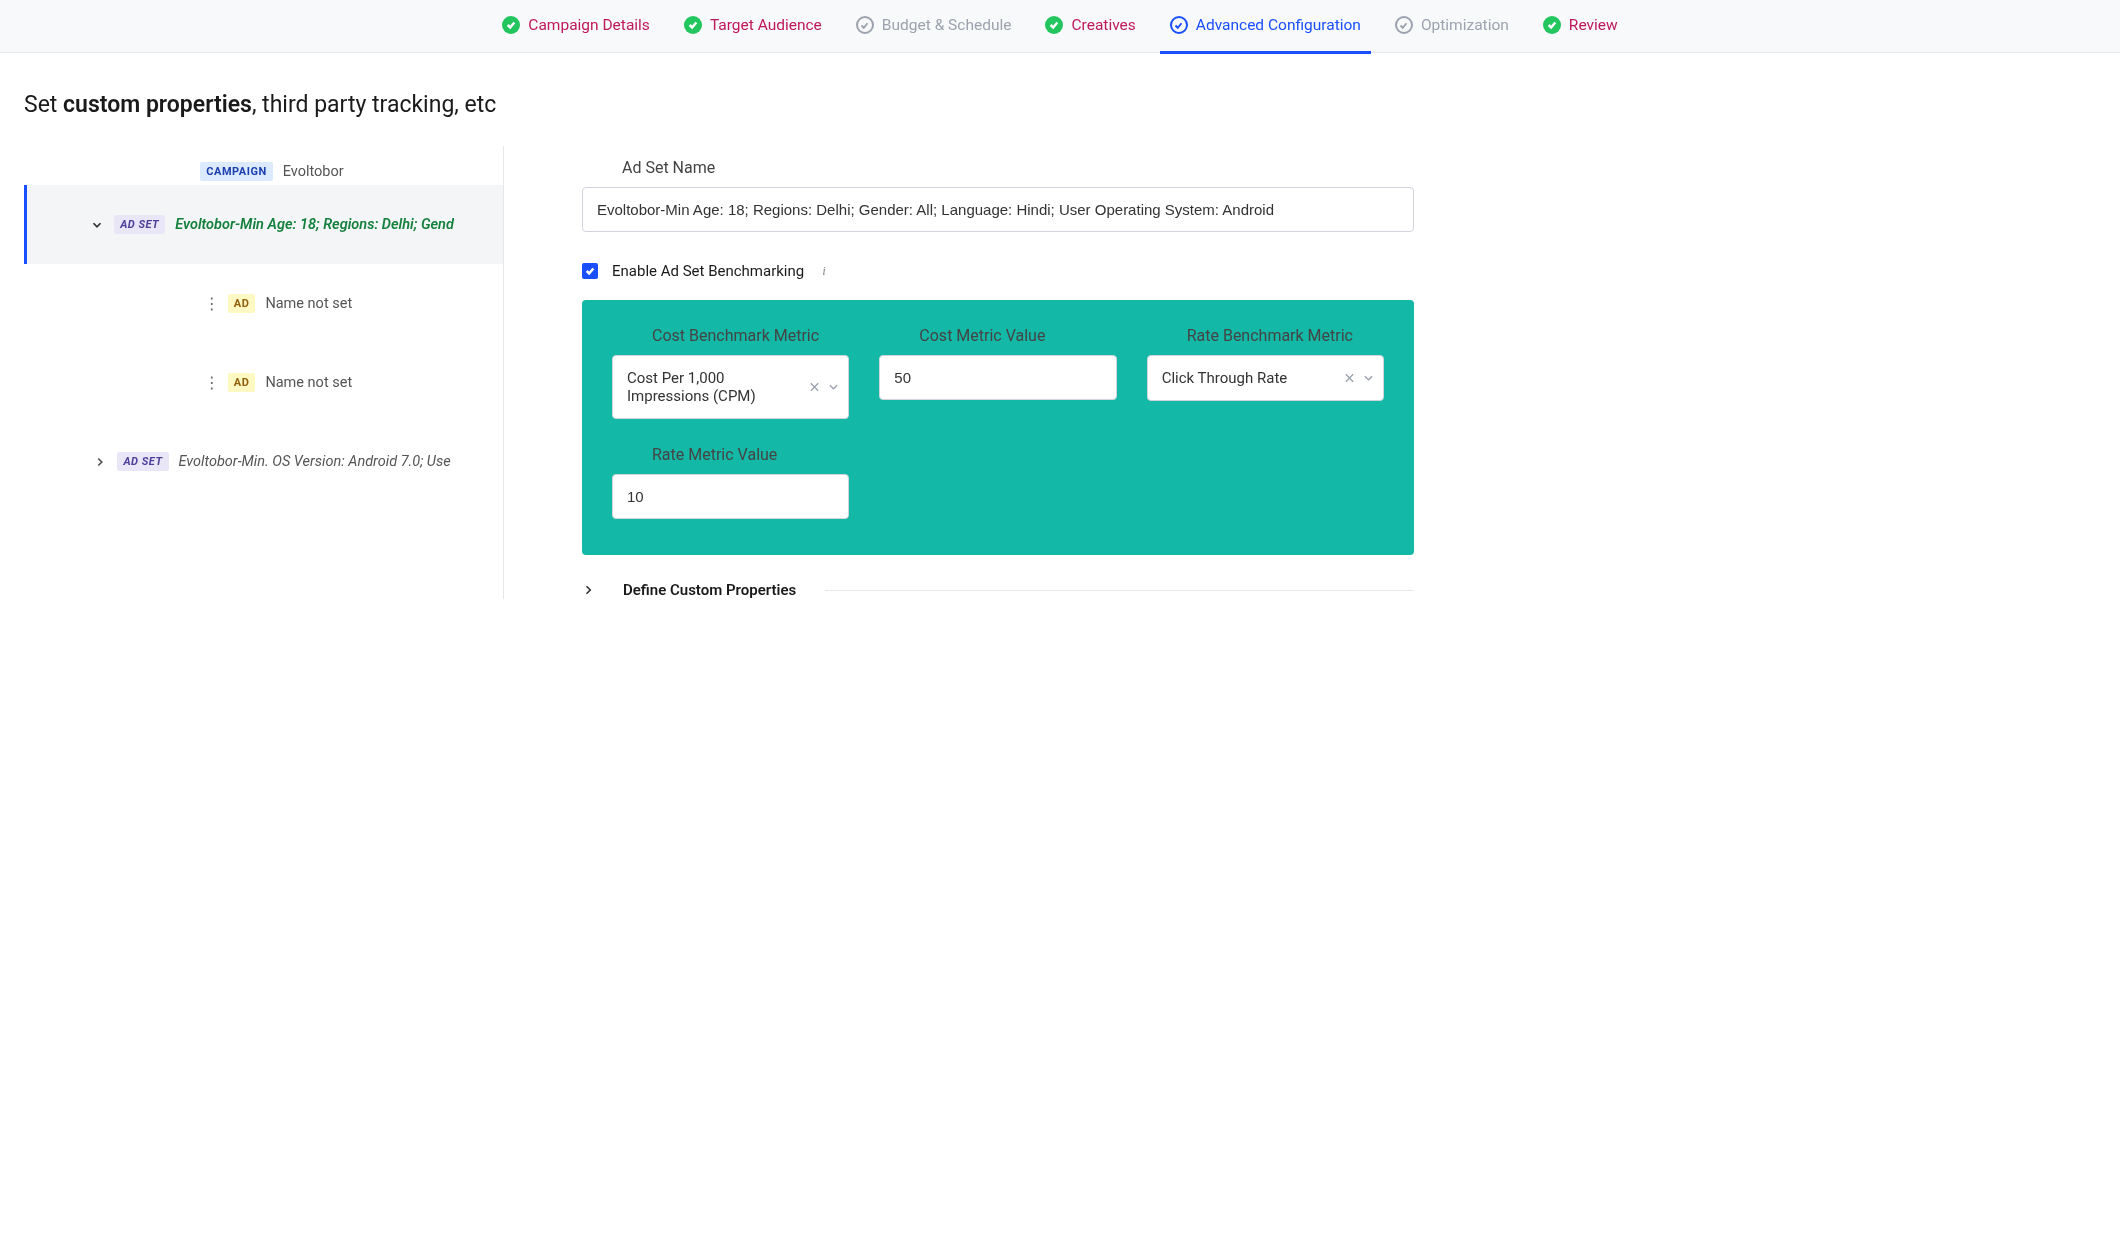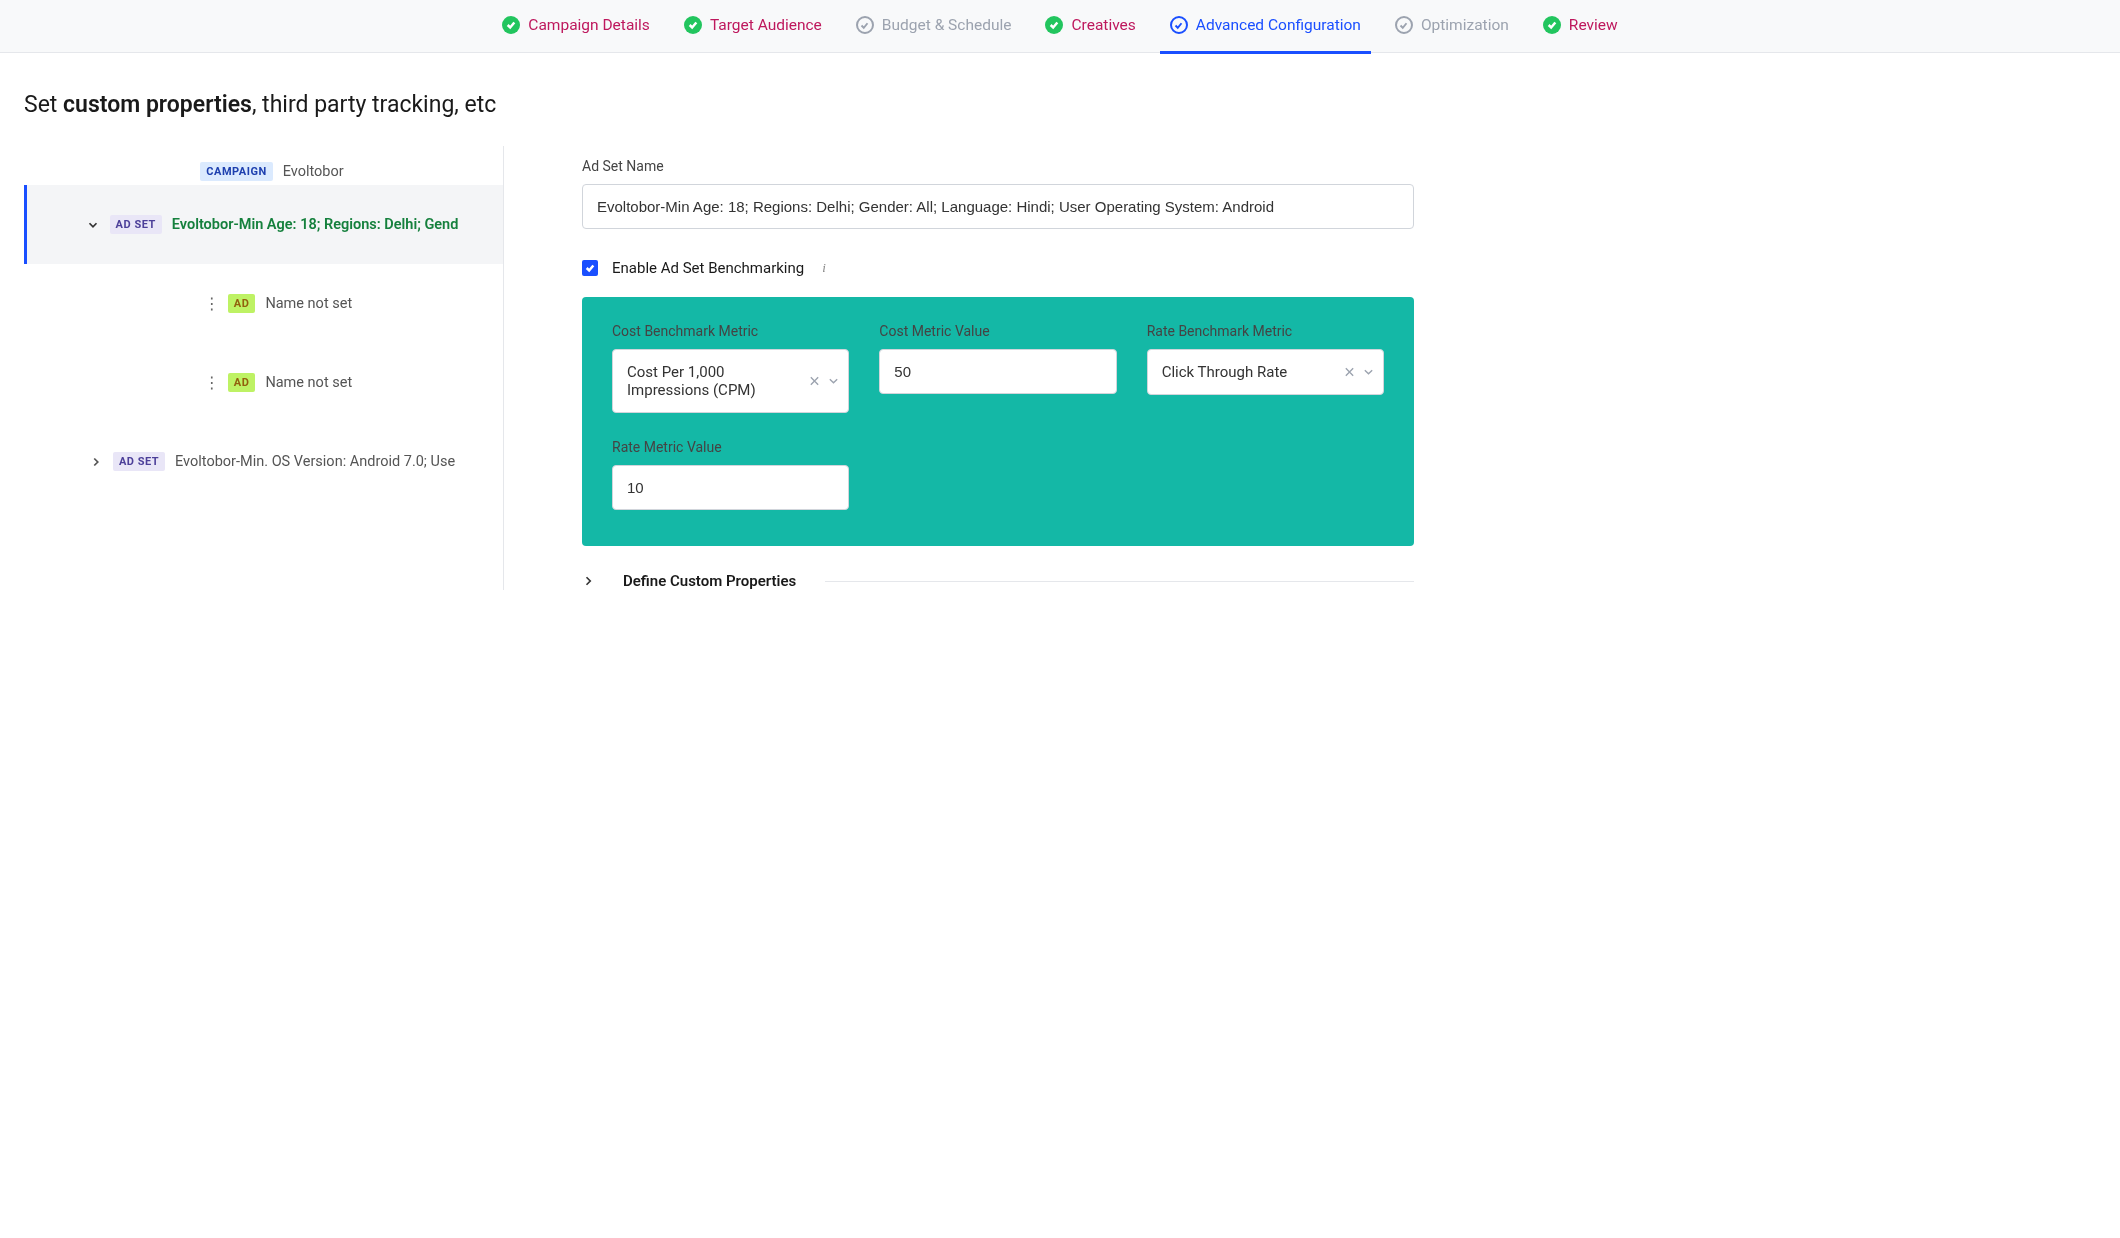--- a/index.html
+++ b/index.html
@@ -19,33 +19,33 @@
 
 .page-title { padding: 38px 17px 28px 24px; font-size: 23px; font-weight: 400; }
 .page-title b { font-weight: 600; }
 
 .main { display: flex; padding: 0 24px; }
 .sidebar { width: 480px; border-right: 1px solid #e5e7eb; padding-top: 12px; }
 .content { flex: 1; padding: 12px 0 0 78px; max-width: 910px;}
 
 .tree-row { display: flex; align-items: center; gap: 10px; padding: 12px 14px 12px 28px; font-size: 14.5px; cursor: pointer; border-left: 3px solid transparent; justify-content: center;}
 .tree-row.campaign { padding-top:4px; padding-bottom:4px;}
-.tree-row.adset { padding-top:30px; padding-bottom:30px; }
+.tree-row.adset { padding-top:30px; padding-bottom:30px;font-style:italic; }
 .tree-row.ad { padding-top:30px; padding-bottom:30px; padding-left: 40px;}
 .tree-row.selected { background: #f4f5f7; border-left: 3px solid #1a4fff; }
 .badge { font-size: 11px; font-weight: 700; letter-spacing: 0.5px; padding: 3px 6px; border-radius: 2px; }
 .badge-campaign { background: #dbeafe; color: #1e40af; }
 .badge-adset { background: #e9e6f7; color: #4c3f99; }
-.badge-ad { background: #bef264; color: #92610e; }
+.badge-ad { background: #fef9c3; color: #92610e; }
 .tree-label { color: #555; overflow: hidden; white-space: nowrap; }
 .chevron { width: 14px; height: 14px; flex-shrink: 0;}
 .dots-icon { width: 14px; flex-shrink:0; color:#666; font-size:16px; line-height:1;}
 
 .field-block { margin-bottom: 30px; }
-.field-label { font-size: 14px; color: #444; margin-bottom: 10px; display: block; }
+.field-label { font-size: 16px; color: #444; margin-bottom: 10px; display: block; margin-left: 40px; }
 .text-input { width: 100%; padding: 13px 14px; border: 1px solid #d1d5db; border-radius: 4px; font-size: 15px; color: #333; background:#fff;}
 
 .checkbox-row { display: flex; align-items: center; gap: 14px; margin-bottom: 20px;}
 .checkbox { width: 16px; height: 16px; background: #1a4fff; border-radius: 2px; display:inline-flex; align-items:center; justify-content:center;}
 .checkbox svg { width:10px; height:10px; stroke:#fff; stroke-width:3; fill:none;}
 .info-icon { font-style: italic; font-family: serif; color: #888; font-size: 13px; margin-left:4px;}
 
 .bench-panel { background: #14b8a6; border-radius: 4px; padding: 26px 30px 36px 30px; display: grid; grid-template-columns: 1fr 1fr 1fr; gap: 26px 30px;}
 .select-wrap { position: relative; }
 .select-input { width: 100%; padding: 13px 60px 13px 14px; border: 1px solid #d1d5db; border-radius: 4px; font-size: 15px; background: #fff; color:#333; cursor:pointer;}

